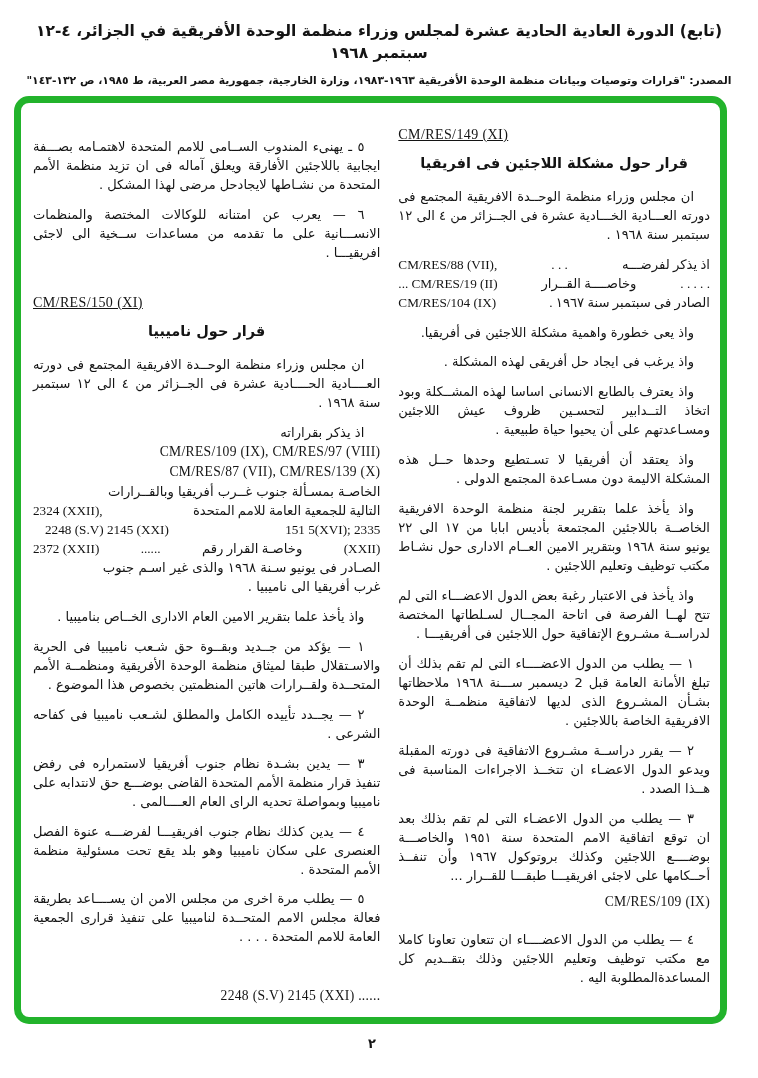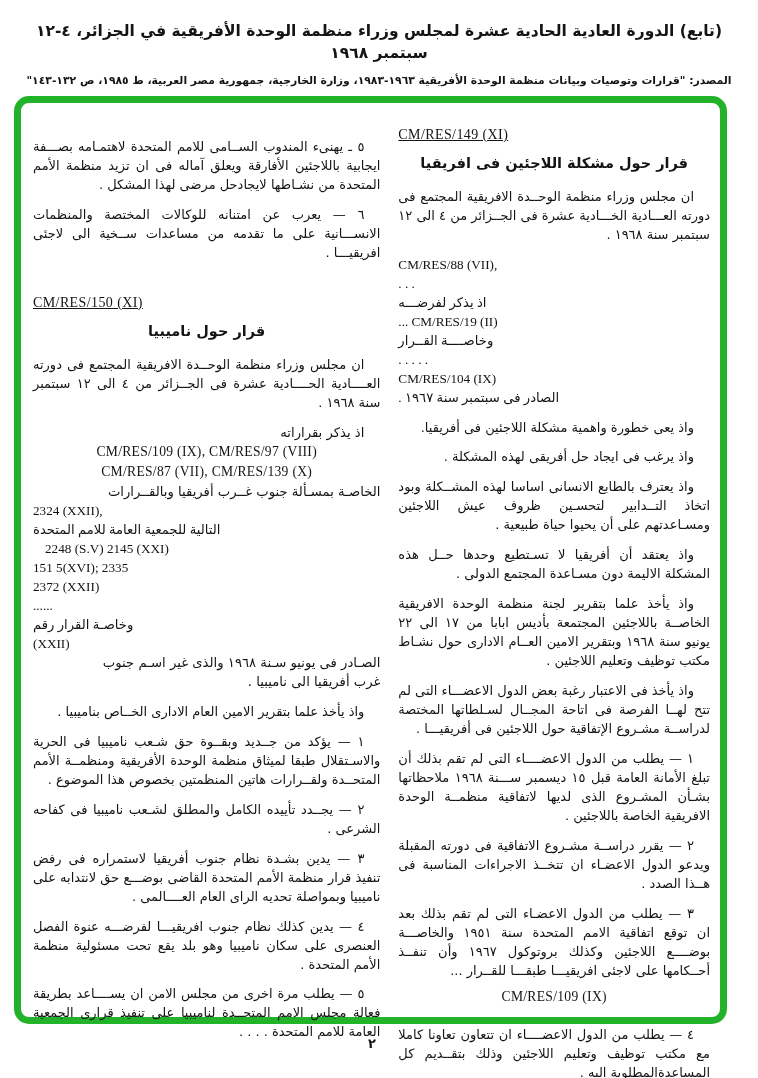--- a/index.html
+++ b/index.html
@@ -35,25 +35,25 @@
   }
   .para{
     direction:rtl;text-align:justify;font-size:13px;line-height:19px;
     margin:10px 0 11px 0;text-indent:16px;
   }
   .para.tight{margin-bottom:7px;}
   .cite{margin:0 0 11px 0;}
   .bline{
     display:flex;direction:ltr;justify-content:space-between;align-items:baseline;
     font-family:"Liberation Serif","DejaVu Sans",serif;
-    font-size:13.2px;line-height:19px;flex-direction:column;
+    font-size:13.2px;line-height:19px;
   }
   .bline span{white-space:nowrap;}
   .latin-line{
-    direction:ltr;text-align:center;font-family:"Liberation Serif","DejaVu Sans",serif;
+    direction:ltr;text-align:right;font-family:"Liberation Serif","DejaVu Sans",serif;
     font-size:13.6px;line-height:20px;letter-spacing:.3px;white-space:nowrap;
   }
   .latin-line.indented{padding-left:18px;margin-top:40px;}
   .ar-line{direction:rtl;text-align:justify;font-size:13.2px;line-height:19px;}
   .ar-line.rt{text-align:right;}
   .gap-lg{height:22px;}
   .gap-md{height:8px;}
   
   .pageno{
     position:absolute;left:0;top:1036px;width:744px;text-align:center;
@@ -94,21 +94,21 @@
         </div>
       </div>
 
       <p class="para tight">واذ يعى خطورة واهمية مشكلة اللاجئين فى أفريقيا.</p>
       <p class="para">واذ يرغب فى ايجاد حل أفريقى لهذه المشكلة .</p>
       <p class="para">واذ يعترف بالطابع الانسانى اساسا لهذه المشــكلة وبود اتخاذ التــدابير لتحسـين ظروف عيش اللاجئين ومسـاعدتهم على أن يحيوا حياة طبيعية .</p>
       <p class="para">واذ يعتقد أن أفريقيا لا تسـتطيع وحدها حــل هذه المشكلة الاليمة دون مسـاعدة المجتمع الدولى .</p>
       <p class="para">واذ يأخذ علما بتقرير لجنة منظمة الوحدة الافريقية الخاصــة باللاجئين المجتمعة بأديس ابابا من ١٧ الى ٢٢ يونيو سنة ١٩٦٨ وبتقرير الامين العــام الادارى حول نشـاط مكتب توظيف وتعليم اللاجئين .</p>
       <p class="para">واذ يأخذ فى الاعتبار رغبة بعض الدول الاعضـــاء التى لم تتح لهــا الفرصة فى اتاحة المجــال لسـلطاتها المختصة لدراســة مشـروع الإتفاقية حول اللاجئين فى أفريقيـــا .</p>
 
-      <p class="para">١ — يطلب من الدول الاعضــــاء التى لم تقم بذلك أن تبلغ الأمانة العامة قبل ١٥ ديسمبر ســـنة ١٩٦٨ ملاحظاتها بشـأن المشـروع الذى لديها لاتفاقية منظمــة الوحدة الافريقية الخاصة باللاجئين .</p>
+      <p class="para">١ — يطلب من الدول الاعضــــاء التى لم تقم بذلك أن تبلغ الأمانة العامة قبل 2 ديسمبر ســـنة ١٩٦٨ ملاحظاتها بشـأن المشـروع الذى لديها لاتفاقية منظمــة الوحدة الافريقية الخاصة باللاجئين .</p>
       <p class="para">٢ — يقرر دراســة مشـروع الاتفاقية فى دورته المقبلة ويدعو الدول الاعضـاء ان تتخــذ الاجراءات المناسبة فى هــذا الصدد .</p>
       <p class="para tight">٣ — يطلب من الدول الاعضـاء التى لم تقم بذلك بعد ان توقع اتفاقية الامم المتحدة سنة ١٩٥١ والخاصـــة بوضــــع اللاجئين وكذلك بروتوكول ١٩٦٧ وأن تنفــذ أحــكامها على لاجئى افريقيـــا طبقـــا للقــرار ...</p>
       <div class="latin-line">CM/RES/109 (IX)</div>
       <div class="gap-md"></div>
       <p class="para">٤ — يطلب من الدول الاعضــــاء ان تتعاون تعاونا كاملا مع مكتب توظيف وتعليم اللاجئين وذلك بتقــديم كل المساعدةالمطلوبة اليه .</p>
     </div>
 
     <div class="col col-namibia">
       <p class="para">٥ ـ يهنىء المندوب الســامى للامم المتحدة لاهتمـامه بصـــفة ايجابية باللاجئين الأفارقة ويعلق آماله فى ان تزيد منظمة الأمم المتحدة من نشـاطها لايجادحل مرضى لهذا المشكل .</p>
       <p class="para">٦ — يعرب عن امتنانه للوكالات المختصة والمنظمات الانســـانية على ما تقدمه من مساعدات ســخية الى لاجئى افريقيـــا .</p>

